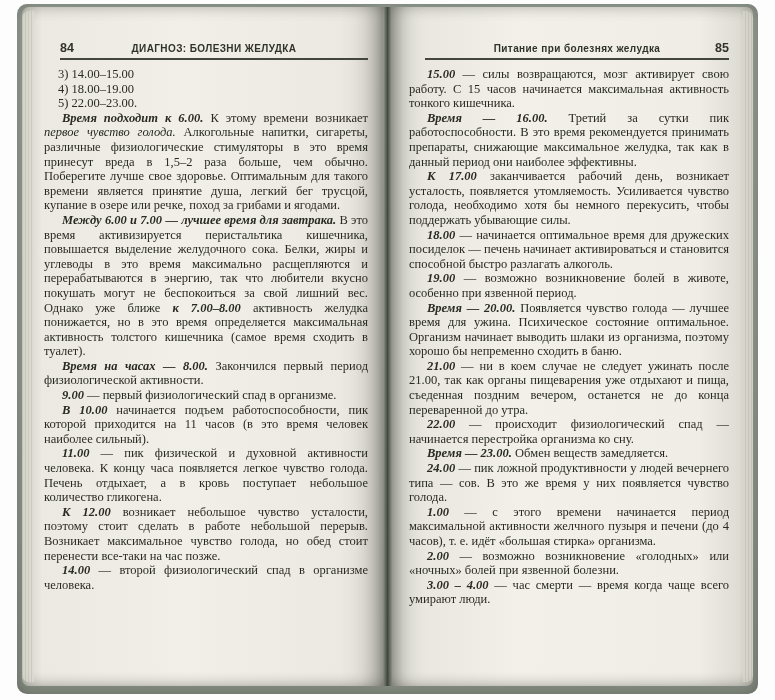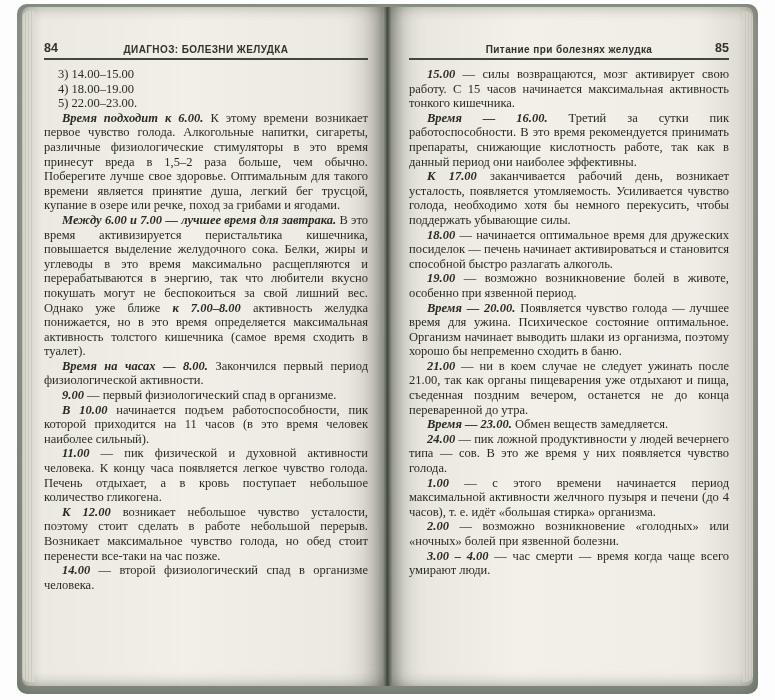--- a/index.html
+++ b/index.html
@@ -44,39 +44,40 @@
   .spine {
     width:9px;
     background:linear-gradient(90deg, rgba(50,54,46,0) 0%, rgba(42,46,38,.75) 50%, rgba(50,54,46,0) 100%);
   }
 
   .page-inner { position:absolute; top:34px; bottom:10px; }
   .page.left  .page-inner { left:22px; right:15px; }
   .page.right .page-inner { left:17px; right:24px; }
 
   .page-header {
-    display:flex; align-items:flex-end;
+    display:flex; align-items:center;
     border-bottom:2px solid #43463d;
     padding-bottom:3px; margin-bottom:7px;
     font-family:"Liberation Sans", sans-serif;
     color:#30332b;
+    margin-left:16px;
   }
   .page-num { font-weight:bold; font-size:12.5px; width:42px; }
   .page.right .page-num { text-align:right; }
   .header-title { flex:1; text-align:center; font-weight:bold; font-size:10px; letter-spacing:.4px; }
   .header-spacer { width:42px; }
 
   .page-body {
     font-size:12.5px; line-height:14.6px; color:#2a2a24;
     text-align:justify; overflow:hidden;
   }
   .page-body p { margin:0; text-indent:18px; }
   .page-body p.list-line { text-indent:14px; text-align:left; }
   .page-body span.bi { font-weight:bold; font-style:italic; }
-  .page-body span.i  { }
+  .page-body span.i  { font-style:italic; }
 </style>
 </head>
 <body>
 
 <div class="screenshot">
   <div class="photo">
     <div class="book">
 
       <div class="page left">
         <div class="page-inner">
@@ -105,26 +106,27 @@
 
       <div class="page right">
         <div class="page-inner">
           <div class="page-header">
             <div class="header-spacer"></div>
             <div class="header-title">Питание при болезнях желудка</div>
             <div class="page-num">85</div>
           </div>
           <div class="page-body">
               <p><span class="bi">15.00</span><span> — силы возвращаются, мозг активирует свою работу. С 15 часов начинается максимальная активность тонкого кишечника.</span></p>
-              <p><span class="bi">Время — 16.00.</span><span> Третий за сутки пик работоспособности. В это время рекомендуется принимать препараты, снижающие кислотность работе, так как в данный период они наиболее эффективны.</span></p>
+              <p><span class="bi">Время — 16.00.</span><span> Третий за сутки пик работоспособности. В это время рекомендуется принимать препараты, снижающие максимальное желудка, так как в данный период они наиболее эффективны.</span></p>
               <p><span class="bi">К 17.00</span><span> заканчивается рабочий день, возникает усталость, появляется утомляемость. Усиливается чувство голода, необходимо хотя бы немного перекусить, чтобы поддержать убывающие силы.</span></p>
               <p><span class="bi">18.00</span><span> — начинается оптимальное время для дружеских посиделок — печень начинает активироваться и становится способной быстро разлагать алкоголь.</span></p>
               <p><span class="bi">19.00</span><span> — возможно возникновение болей в животе, особенно при язвенной период.</span></p>
               <p><span class="bi">Время — 20.00.</span><span> Появляется чувство голода — лучшее время для ужина. Психическое состояние оптимальное. Организм начинает выводить шлаки из организма, поэтому хорошо бы непременно сходить в баню.</span></p>
               <p><span class="bi">21.00</span><span> — ни в коем случае не следует ужинать после 21.00, так как органы пищеварения уже отдыхают и пища, съеденная поздним вечером, останется не до конца переваренной до утра.</span></p>
+              <p><span class="bi">22.00</span><span> — происходит физиологический спад — начинается перестройка организма ко сну.</span></p>
               <p><span class="bi">Время — 23.00.</span><span> Обмен веществ замедляется.</span></p>
               <p><span class="bi">24.00</span><span> — пик ложной продуктивности у людей вечернего типа — сов. В это же время у них появляется чувство голода.</span></p>
               <p><span class="bi">1.00</span><span> — с этого времени начинается период максимальной активности желчного пузыря и печени (до 4 часов), т. е. идёт «большая стирка» организма.</span></p>
               <p><span class="bi">2.00</span><span> — возможно возникновение «голодных» или «ночных» болей при язвенной болезни.</span></p>
               <p><span class="bi">3.00 – 4.00</span><span> — час смерти — время когда чаще всего умирают люди.</span></p>
             </div>
         </div>
       </div>
 
     </div>

